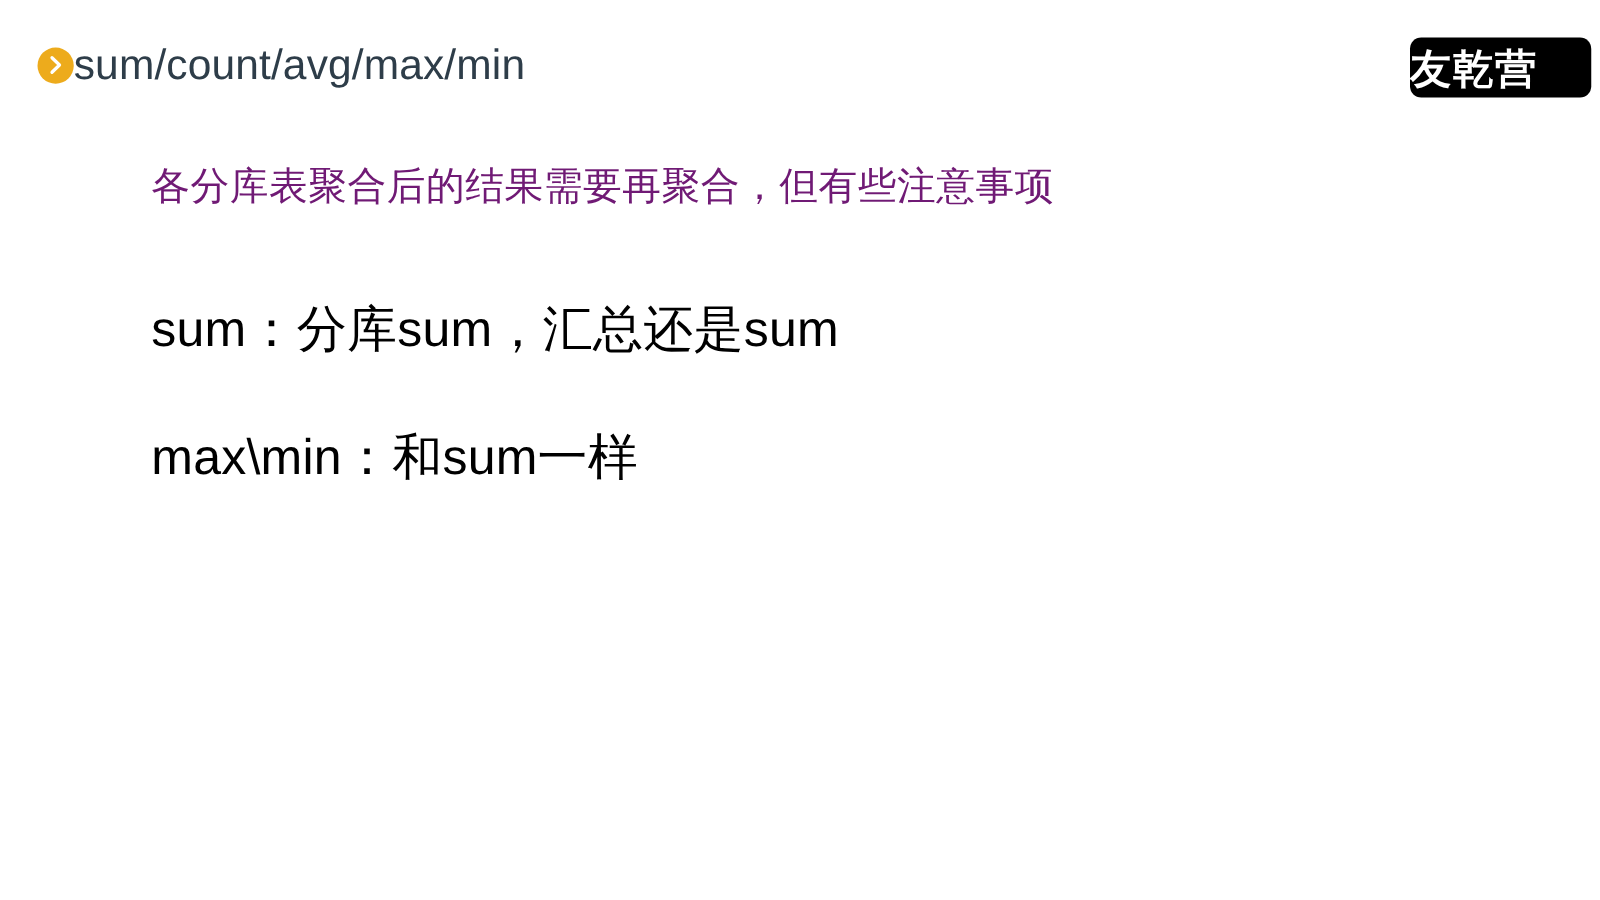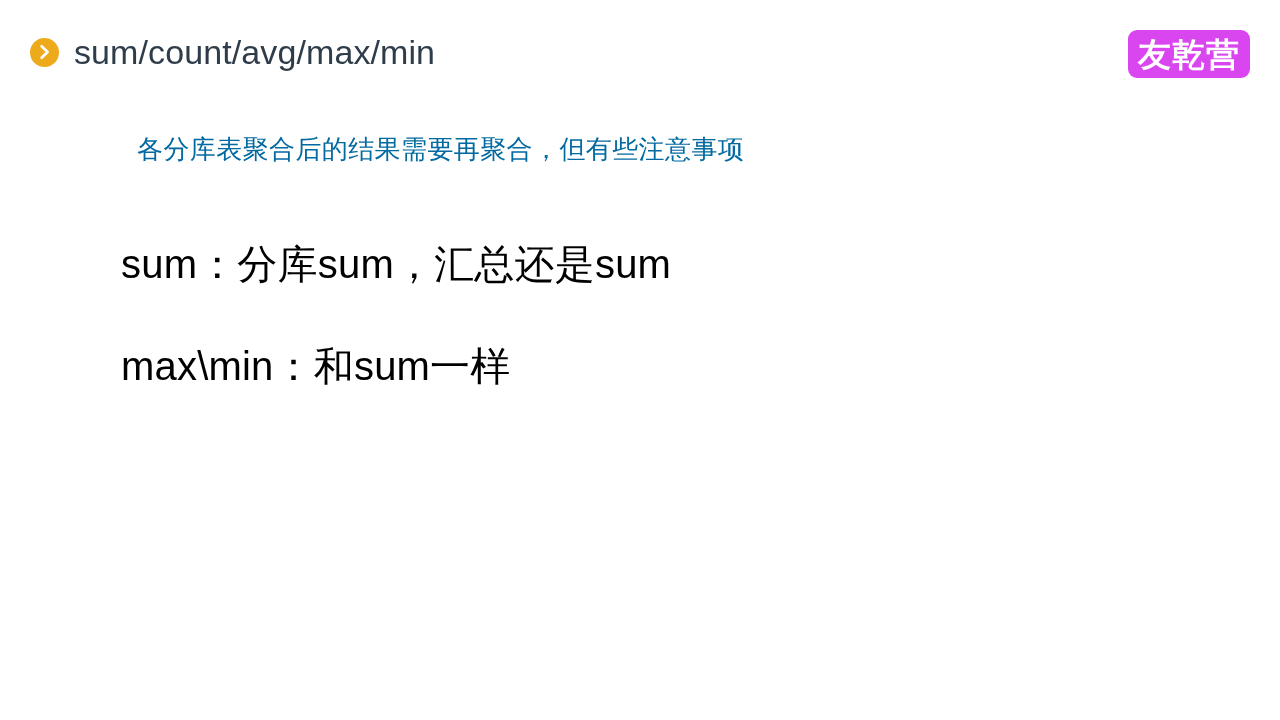--- a/index.html
+++ b/index.html
@@ -28,21 +28,20 @@
     top: 0;
     width: 1280px;
     height: 100px;
   }
   .title-row {
     position: absolute;
     left: 30px;
     top: 32px;
     display: flex;
     align-items: center;
-    gap: 15px;
   }
   .bullet-icon {
     width: 29px;
     height: 29px;
     border-radius: 50%;
     background: #edab1c;
     display: flex;
     align-items: center;
     justify-content: center;
     flex: 0 0 auto;
@@ -57,50 +56,48 @@
     font-weight: 400;
     letter-spacing: 0.1px;
     white-space: nowrap;
   }
 
   
   .brand-logo {
     position: absolute;
     left: 1128px;
     top: 30px;
-    width: 122px;
+    width: 145px;
     height: 48px;
-    background: #d946ef;
+    background: #000000;
     border-radius: 9px;
     display: flex;
     align-items: center;
-    justify-content: center;
     box-sizing: border-box;
   }
   .brand-logo-text {
     color: #ffffff;
     font-size: 33px;
     line-height: 33px;
     font-weight: 700;
     letter-spacing: 1px;
     font-family: "DejaVu Sans", "Liberation Sans", sans-serif;
     white-space: nowrap;
   }
 
   
   .subtitle {
     position: absolute;
     left: 121px;
     top: 132px;
-    font-size: 26px;
+    font-size: 31px;
     line-height: 34px;
-    color: #0369a1;
+    color: #701a75;
     white-space: nowrap;
     letter-spacing: 0.4px;
-    margin-left: 16px;
   }
 
   
   .body-list {
     position: absolute;
     left: 121px;
     top: 236px;
     width: 1080px;
   }
   .body-line {

